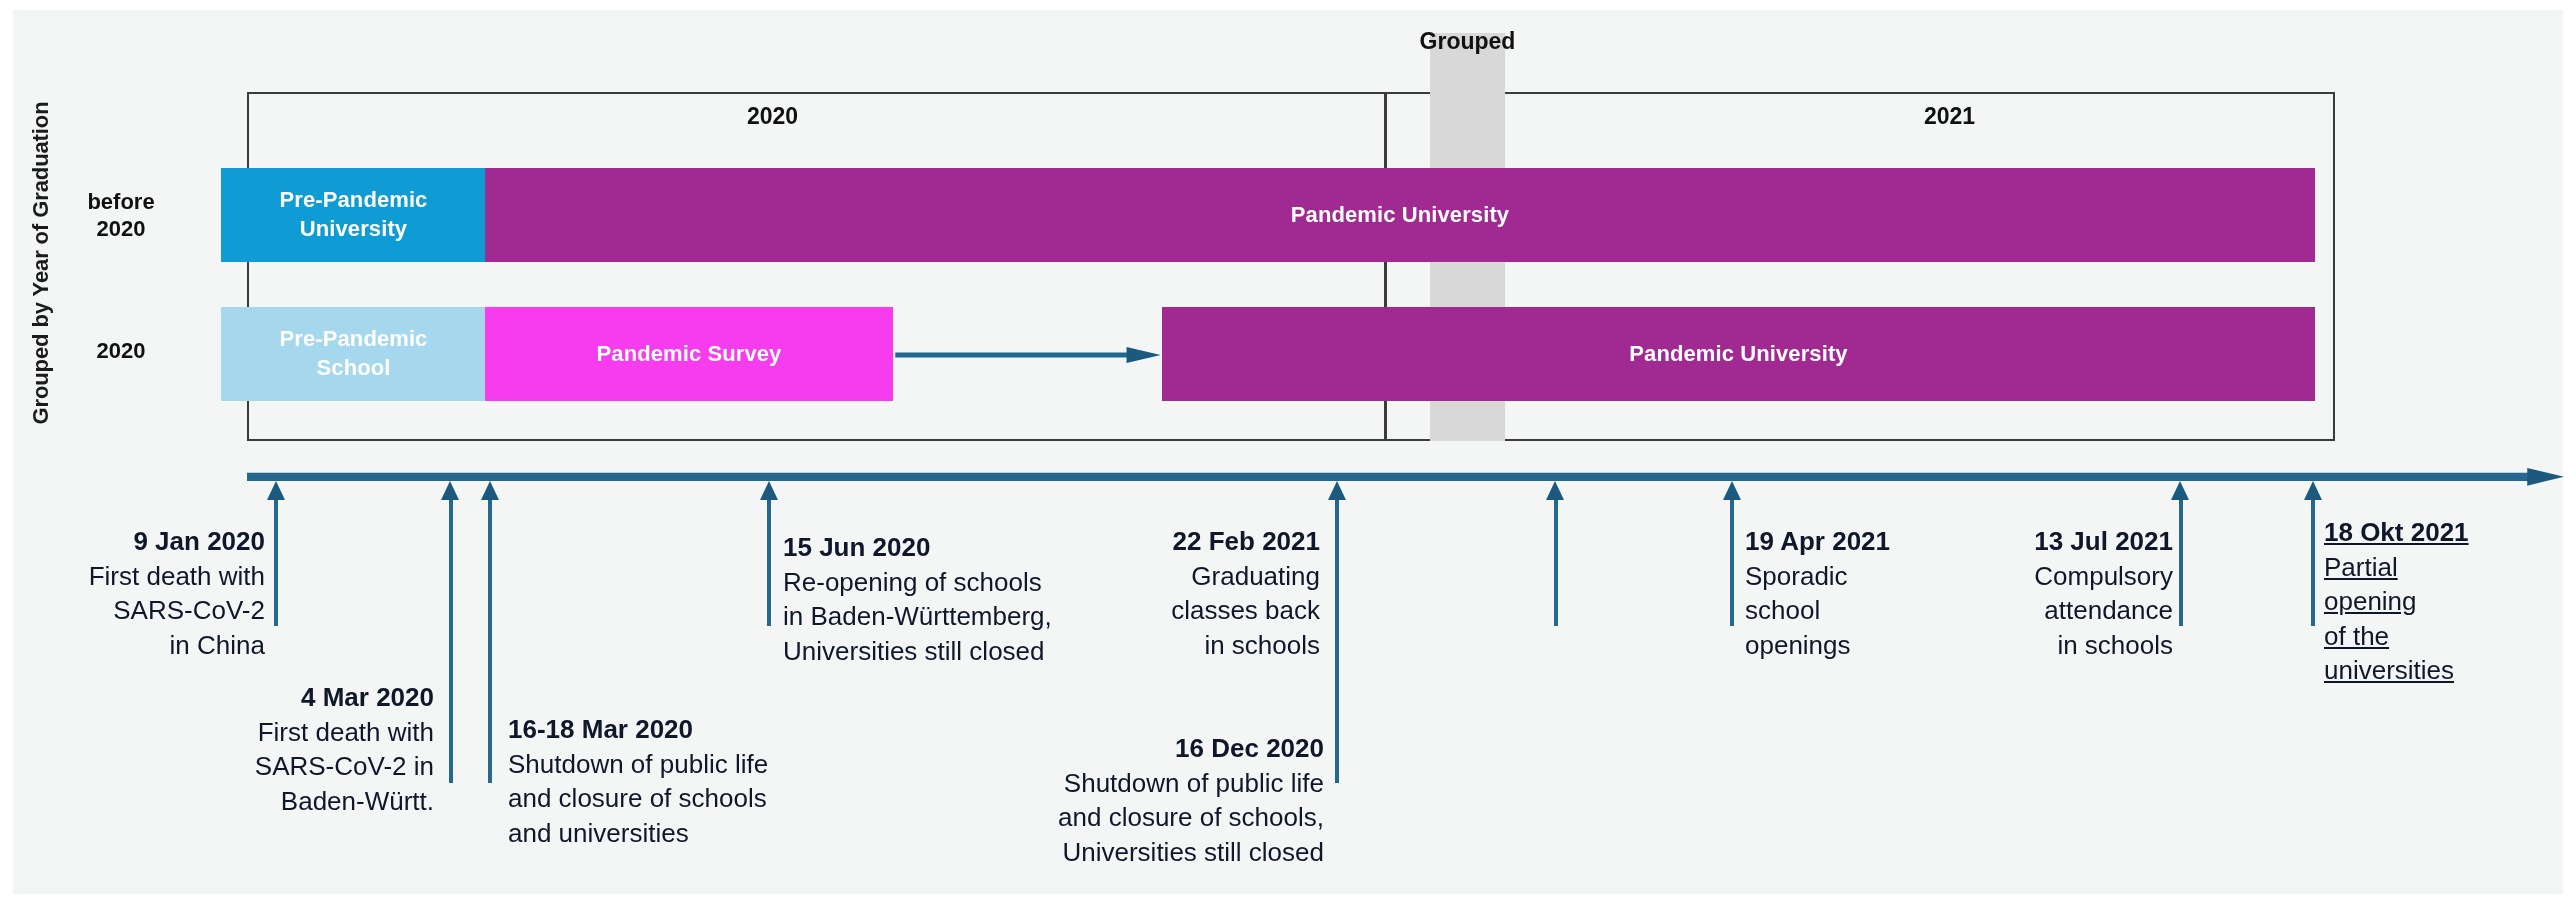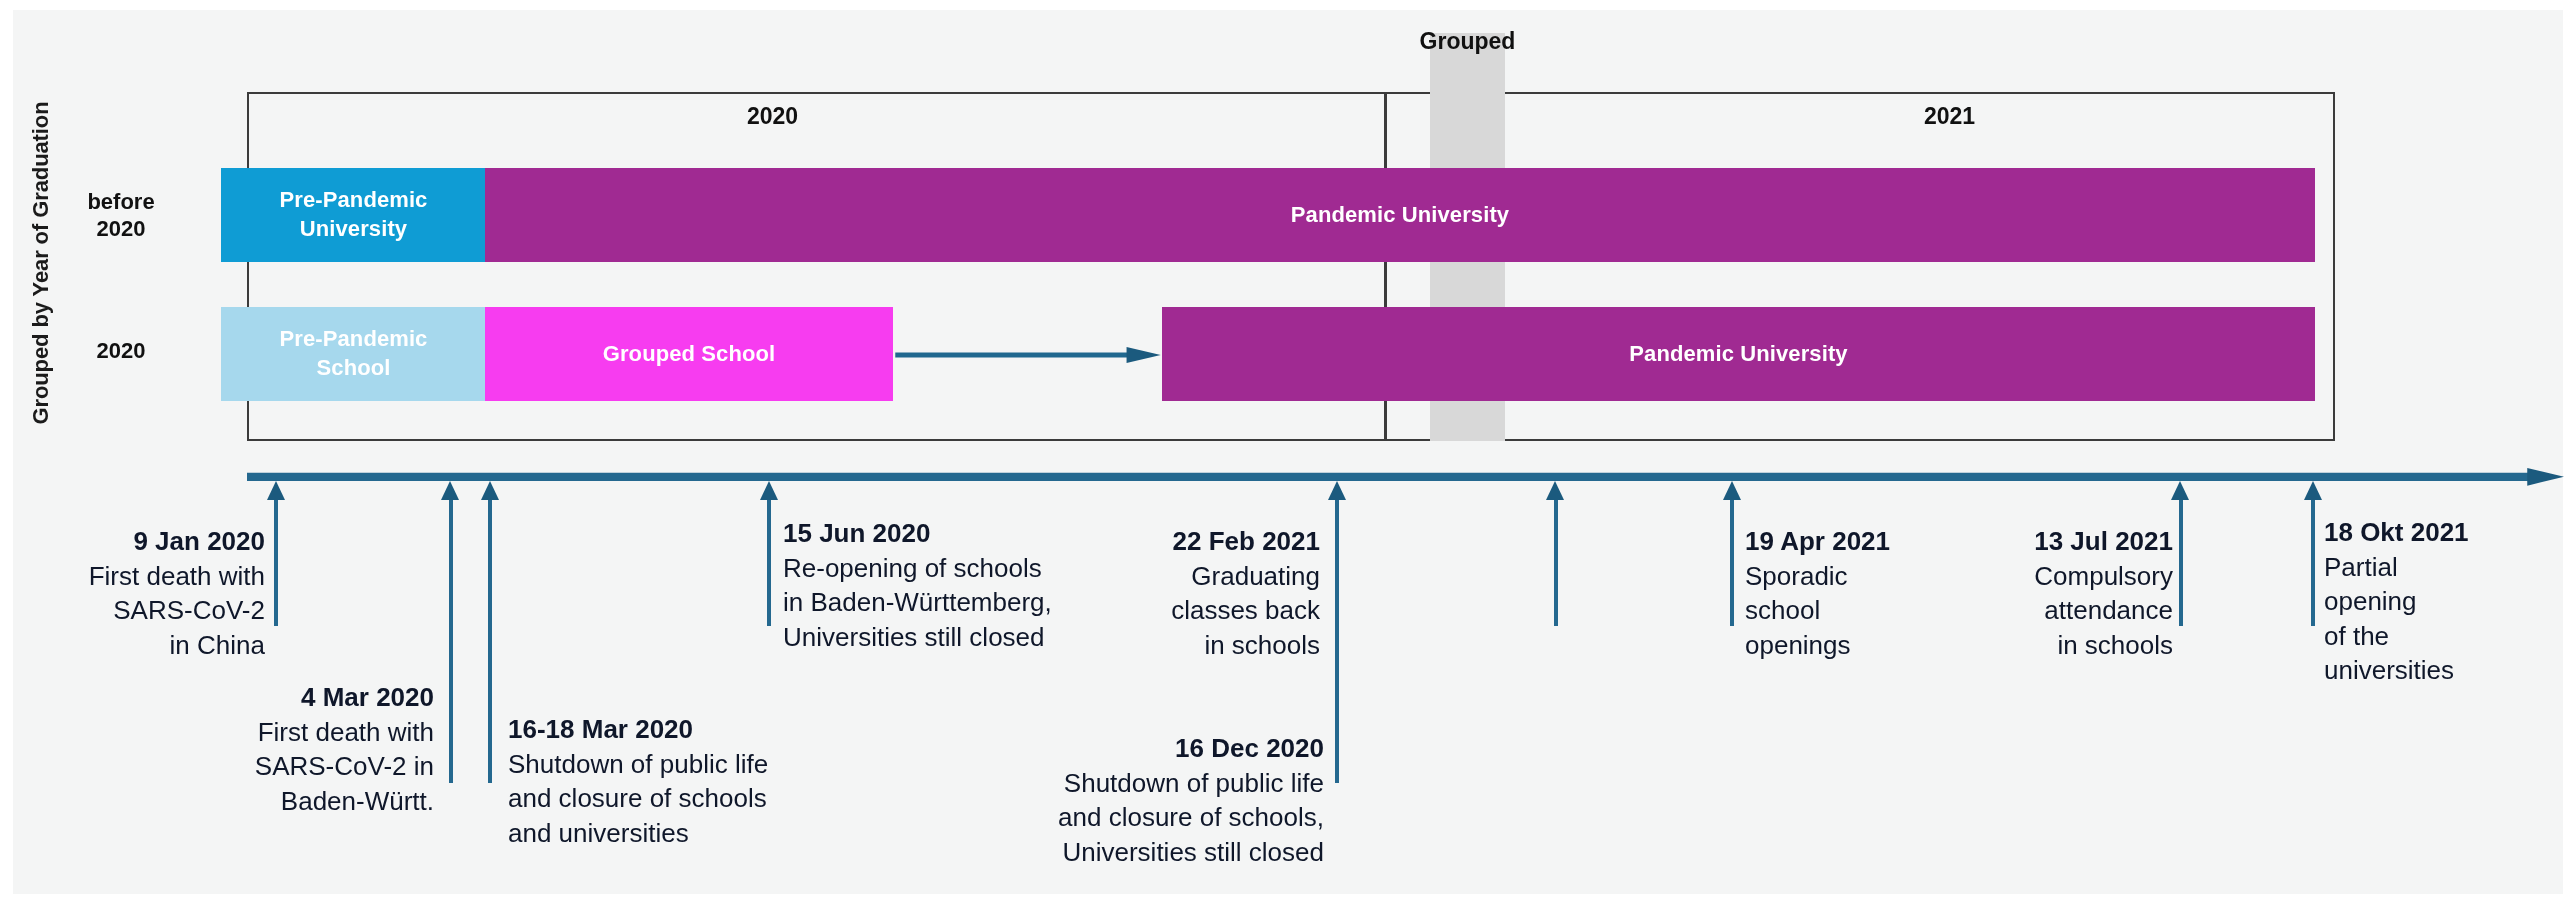--- a/index.html
+++ b/index.html
@@ -177,21 +177,21 @@
   <div id="survey-band"></div>
   <div id="survey-label">Grouped</div>
 
   <div class="yearlabel" id="yearlabel-0">2020</div>
   <div class="yearlabel" id="yearlabel-1">2021</div>
 
   <div class="bar" id="bar-pre-pandemic-university">Pre-Pandemic<br>University</div>
   <div class="bar" id="bar-pandemic-university-1">Pandemic University</div>
 
   <div class="bar" id="bar-pre-pandemic-school">Pre-Pandemic<br>School</div>
-  <div class="bar" id="bar-pandemic-school">Grouped School</div>
+  <div class="bar" id="bar-pandemic-school">Pandemic Survey</div>
   <div class="bar" id="bar-pandemic-university-2">Pandemic University</div>
 
   <svg id="transition-arrow" viewBox="0 0 365 22">
     <line x1="0" y1="11" x2="326" y2="11" stroke="#20688f" stroke-width="7"></line>
     <polygon points="318,0 365,11 318,22" fill="#1b5a7e"></polygon>
   </svg>
 
   <svg id="timeline-axis" viewBox="0 0 3150 24">
     <line x1="0" y1="12" x2="3110" y2="12" stroke="#24688f" stroke-width="11"></line>
     <polygon points="3100,0 3150,12 3100,24" fill="#1b5a7e"></polygon>
@@ -222,41 +222,41 @@
   <div class="tickhead" style="left:2171px;top:481px;"></div>
 
   <div class="tick" style="left:2311px;top:489px;height:137px;"></div>
   <div class="tickhead" style="left:2304px;top:481px;"></div>
 
   <div class="event ev-right" style="left:44px;top:524px;width:221px;">
     <span class="ev-date">9 Jan 2020</span>
     <span class="ev-desc">First death with<br>SARS-CoV-2<br>in China</span>
   </div>
 
-  <div class="event ev-left" style="left:783px;top:516px;width:346px;">
+  <div class="event ev-left" style="left:783px;top:530px;width:346px;">
     <span class="ev-date">15 Jun 2020</span>
     <span class="ev-desc">Re-opening of schools<br>in Baden-Württemberg,<br>Universities still closed</span>
   </div>
 
   <div class="event ev-right" style="left:1136px;top:524px;width:184px;">
     <span class="ev-date">22 Feb 2021</span>
     <span class="ev-desc">Graduating<br>classes back<br>in schools</span>
   </div>
 
   <div class="event ev-left" style="left:1745px;top:524px;width:191px;">
     <span class="ev-date">19 Apr 2021</span>
     <span class="ev-desc">Sporadic<br>school<br>openings</span>
   </div>
 
   <div class="event ev-right" style="left:1971px;top:524px;width:202px;">
     <span class="ev-date">13 Jul 2021</span>
     <span class="ev-desc">Compulsory<br>attendance<br>in schools</span>
   </div>
 
-  <div class="event ev-left" style="left:2324px;top:515px;width:213px;">
+  <div class="event ev-left" style="left:2324px;top:515px;width:213px;text-decoration:underline;">
     <span class="ev-date">18 Okt 2021</span>
     <span class="ev-desc">Partial<br>opening<br>of the<br>universities</span>
   </div>
 
   <div class="event ev-right" style="left:213px;top:680px;width:221px;">
     <span class="ev-date">4 Mar 2020</span>
     <span class="ev-desc">First death with<br>SARS-CoV-2 in<br>Baden-Württ.</span>
   </div>
 
   <div class="event ev-left" style="left:508px;top:712px;width:353px;">

